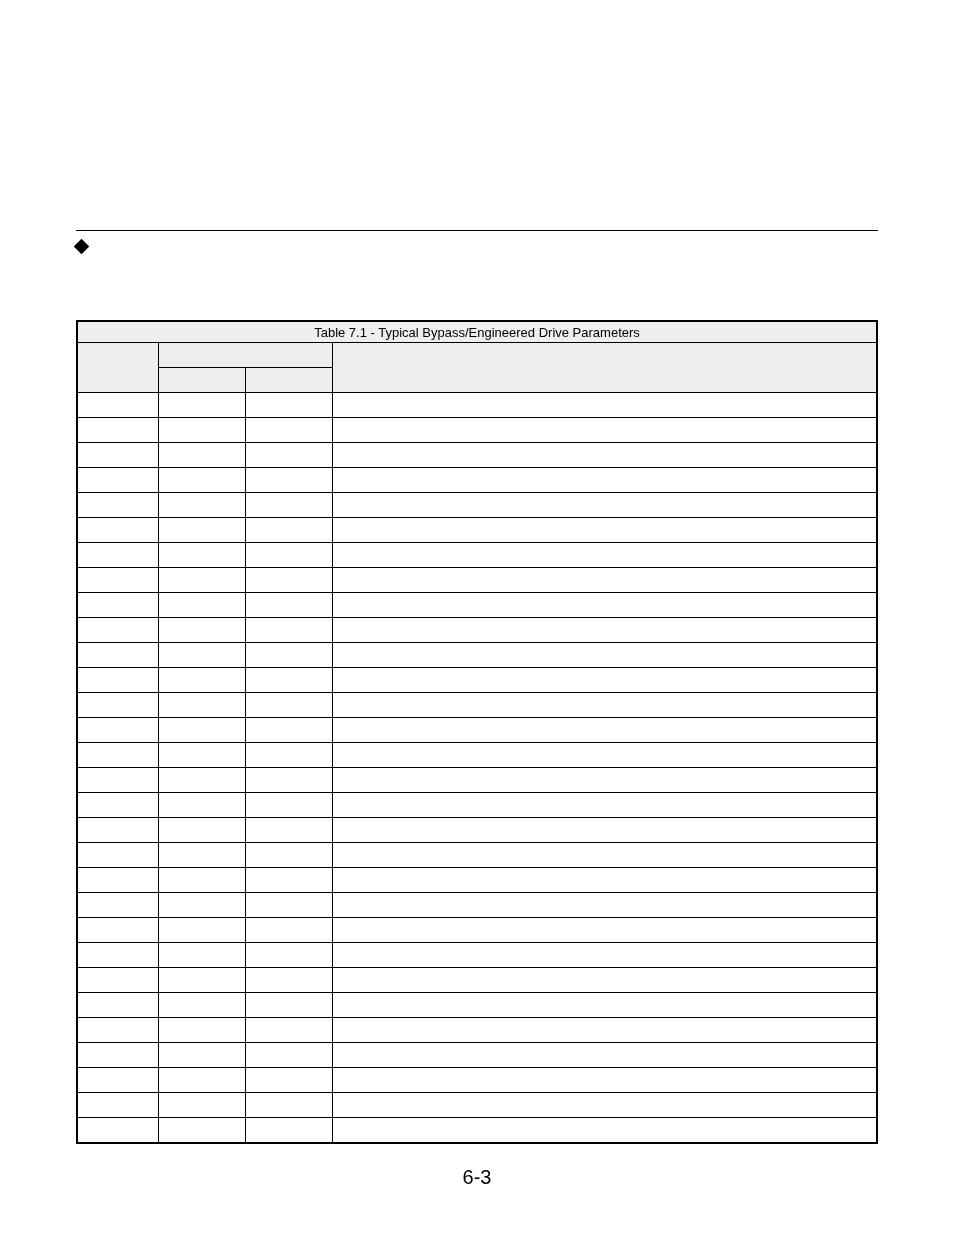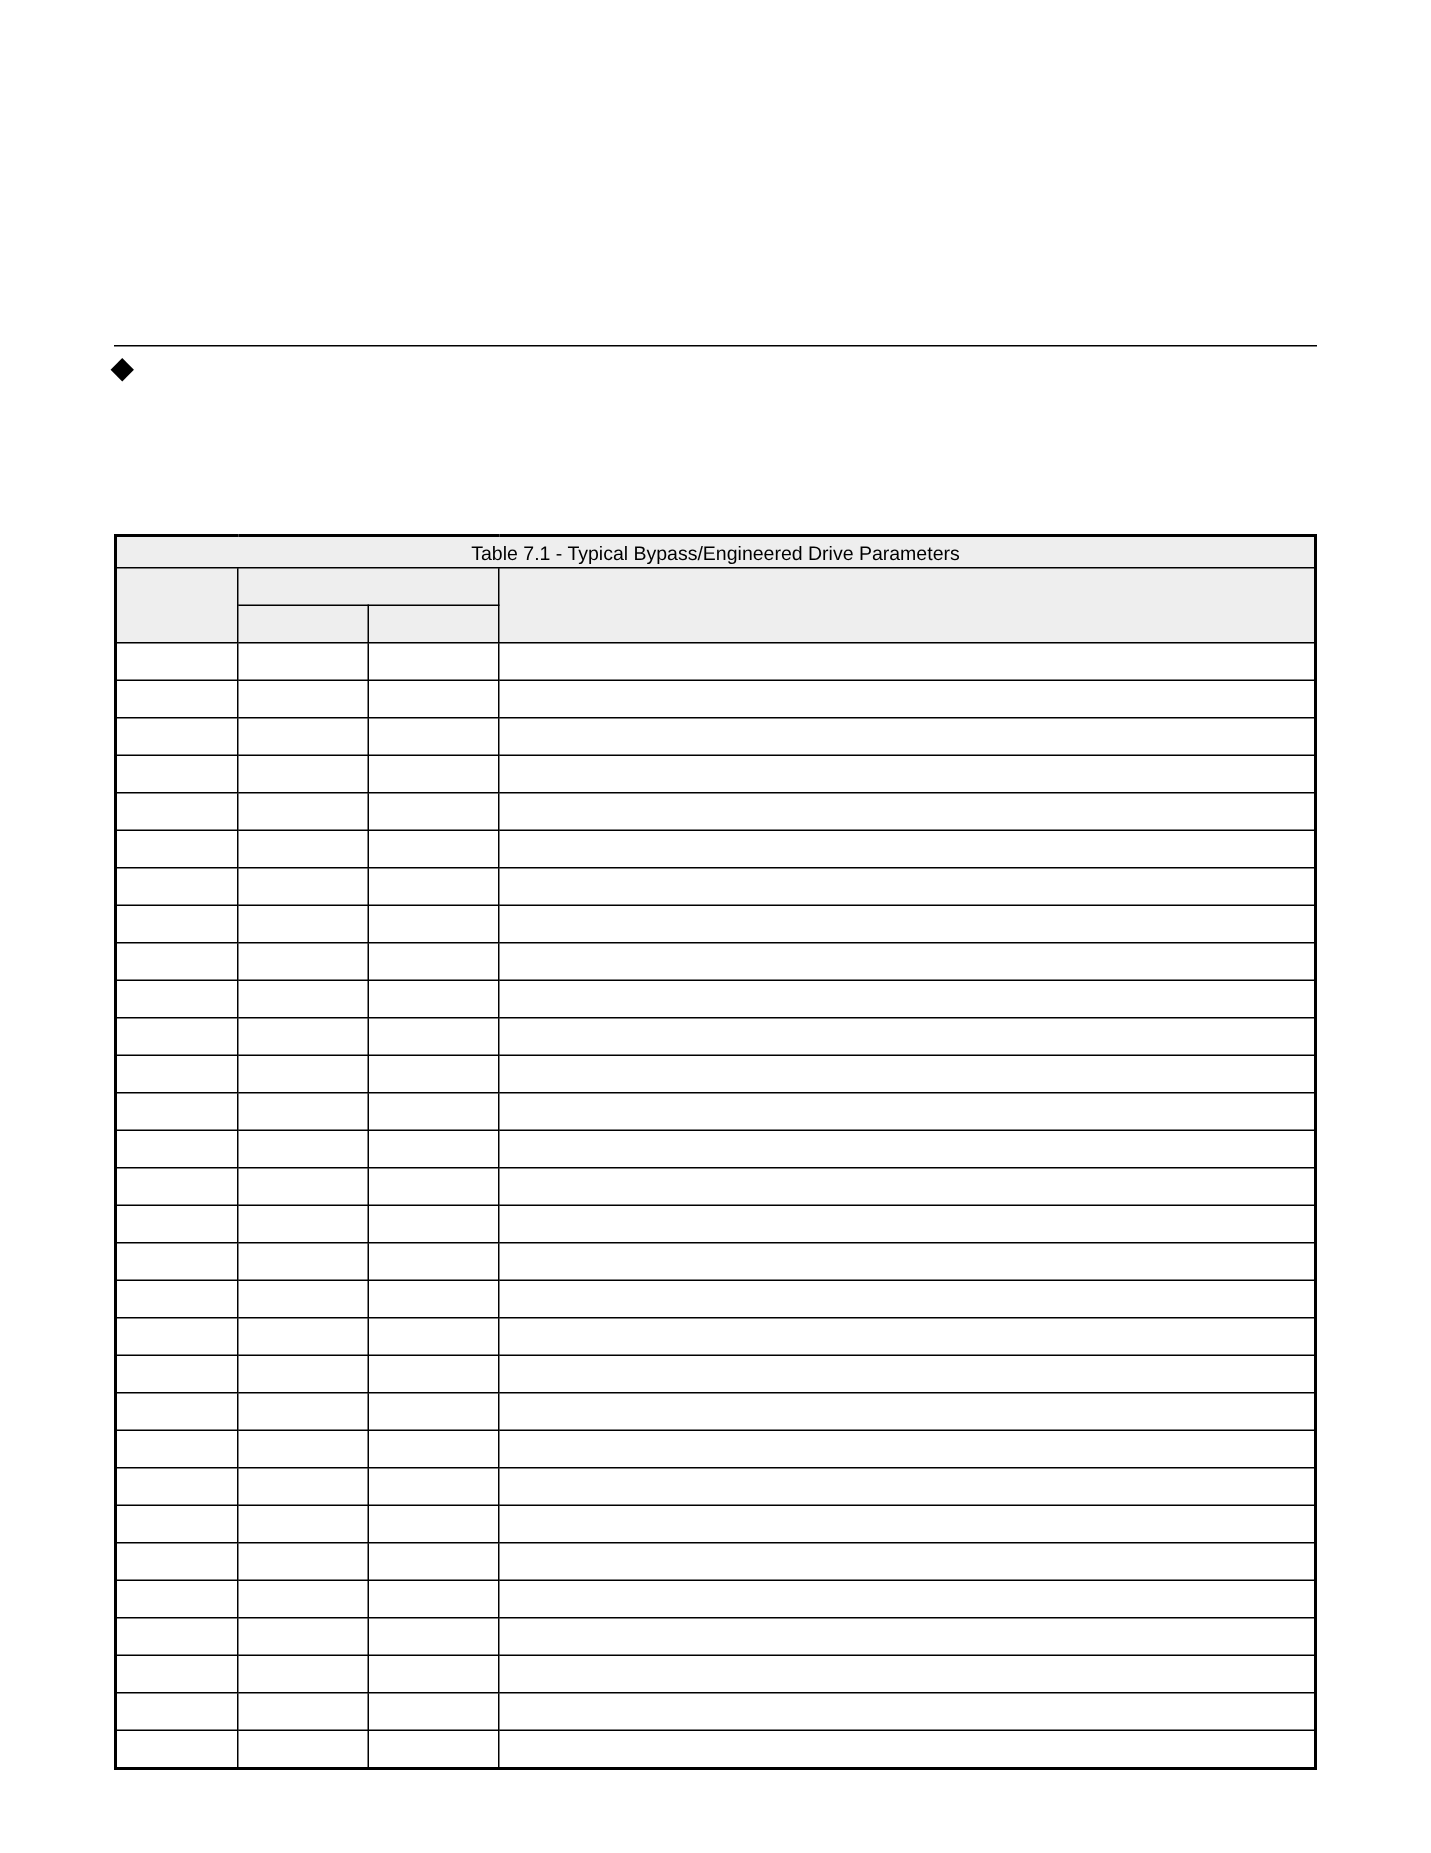--- a/index.html
+++ b/index.html
@@ -27,21 +27,21 @@
   .diamond {
     width:11px;
     height:11px;
     background:#000;
     transform:rotate(45deg);
     margin-right:10px;
     margin-top:4px;
     flex-shrink:0;
   }
   .table-wrap {
-    margin-top:104px;
+    margin-top:68px;
   }
   table.param {
     border-collapse:collapse;
     width:100%;
     border:2px solid #000;
   }
   table.param td, table.param th {
     border:1px solid #000;
     padding:0;
     height:24px;
@@ -271,13 +271,14 @@
           <tr>
             <td class="col-a"></td>
             <td class="col-b"></td>
             <td class="col-c"></td>
             <td></td>
           </tr>
         </tbody>
     </table>
   </div>
 
+  <div class="page-num">6-3</div>
 </div>
 
 </body></html>

